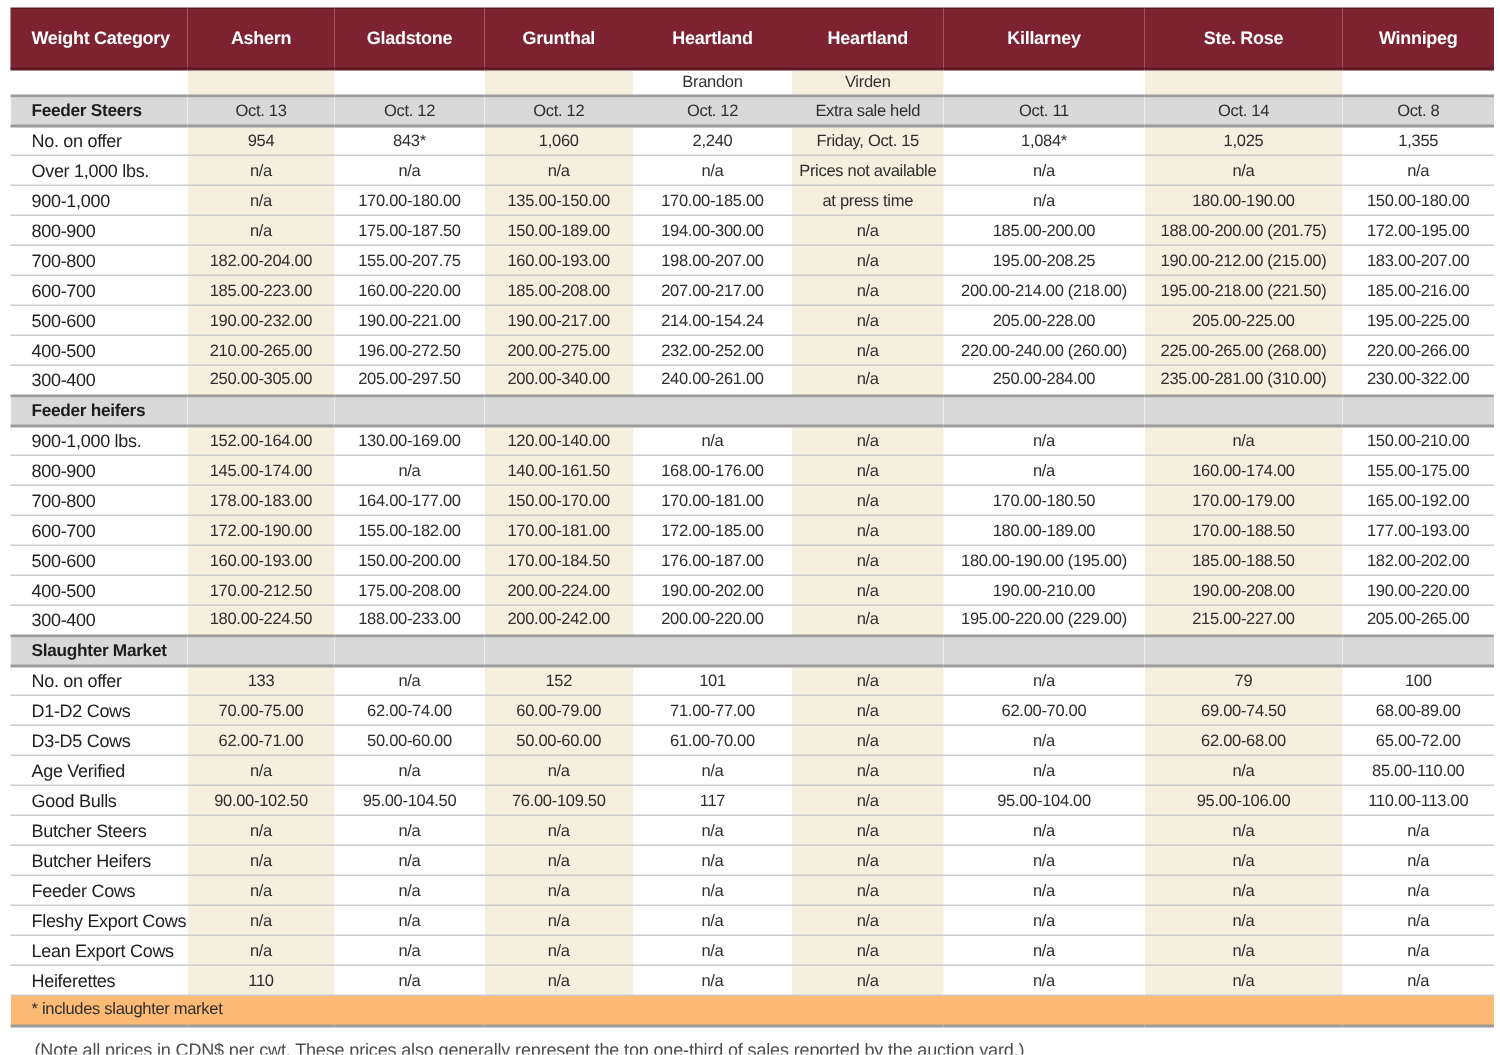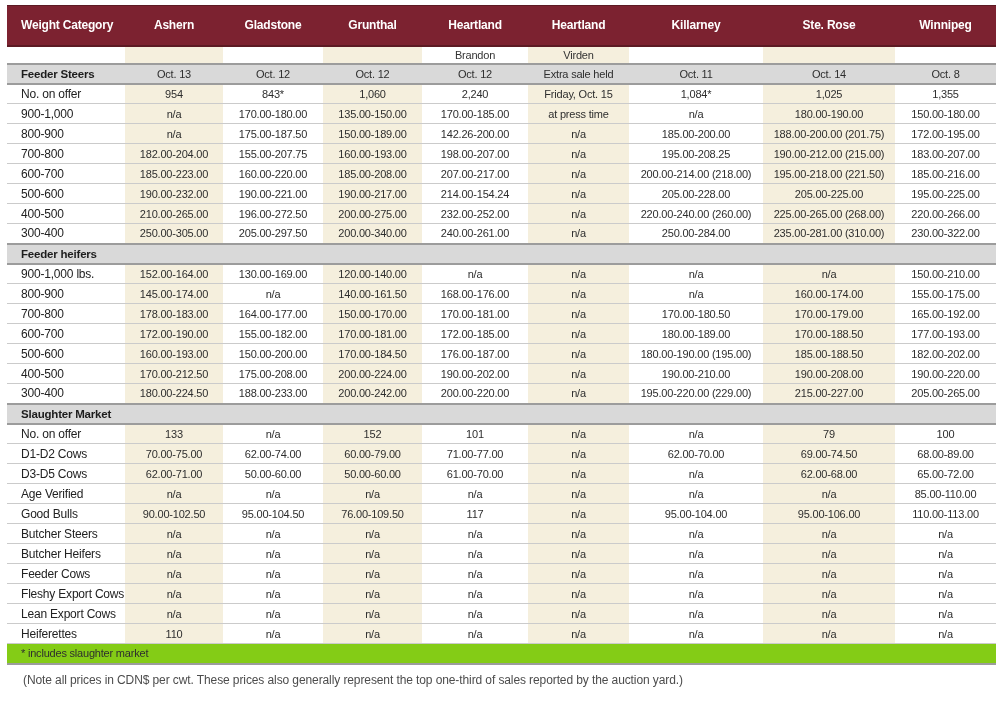--- a/index.html
+++ b/index.html
@@ -34,21 +34,21 @@
   }
   tr.section td.label{font-weight:bold;font-size:11.5px;text-align:left;padding-left:14px;color:#1d1d1d;}
   tr.data td{
     height:20px;font-size:11px;text-align:center;
     border-bottom:1px solid var(--border-light);
   }
   tr.data td.label{font-size:12px;text-align:left;padding-left:14px;color:#222;}
   td.stripe{background:var(--stripe-bg);}
   tr.footnote-row td{
     height:20px;font-size:11px;text-align:left;padding-left:14px;
-    border-bottom:2px solid var(--border-dark);background:#84cc16;margin-top:23px;
+    border-bottom:2px solid var(--border-dark);background:#fdba74;margin-top:23px;
   }
   .footer-note{margin:8px 0 0 16px;font-size:12px;color:#4c4c4c;letter-spacing:-0.1px;}
 </style>
 </head>
 <body>
 
 <div class="page">
   <table>
     <colgroup>
       <col class="c0">
@@ -102,36 +102,47 @@
           <td class="stripe">954</td>
           <td>843*</td>
           <td class="stripe">1,060</td>
           <td>2,240</td>
           <td class="stripe">Friday, Oct. 15</td>
           <td>1,084*</td>
           <td class="stripe">1,025</td>
           <td>1,355</td>
         </tr>
         <tr class="data">
+          <td class="label">Over 1,000 lbs.</td>
+          <td class="stripe">n/a</td>
+          <td>n/a</td>
+          <td class="stripe">n/a</td>
+          <td>n/a</td>
+          <td class="stripe">Prices not available</td>
+          <td>n/a</td>
+          <td class="stripe">n/a</td>
+          <td>n/a</td>
+        </tr>
+        <tr class="data">
           <td class="label">900-1,000</td>
           <td class="stripe">n/a</td>
           <td>170.00-180.00</td>
           <td class="stripe">135.00-150.00</td>
           <td>170.00-185.00</td>
           <td class="stripe">at press time</td>
           <td>n/a</td>
           <td class="stripe">180.00-190.00</td>
           <td>150.00-180.00</td>
         </tr>
         <tr class="data">
           <td class="label">800-900</td>
           <td class="stripe">n/a</td>
           <td>175.00-187.50</td>
           <td class="stripe">150.00-189.00</td>
-          <td>142.26-200.00</td>
+          <td>194.00-300.00</td>
           <td class="stripe">n/a</td>
           <td>185.00-200.00</td>
           <td class="stripe">188.00-200.00 (201.75)</td>
           <td>172.00-195.00</td>
         </tr>
         <tr class="data">
           <td class="label">700-800</td>
           <td class="stripe">182.00-204.00</td>
           <td>155.00-207.75</td>
           <td class="stripe">160.00-193.00</td>

